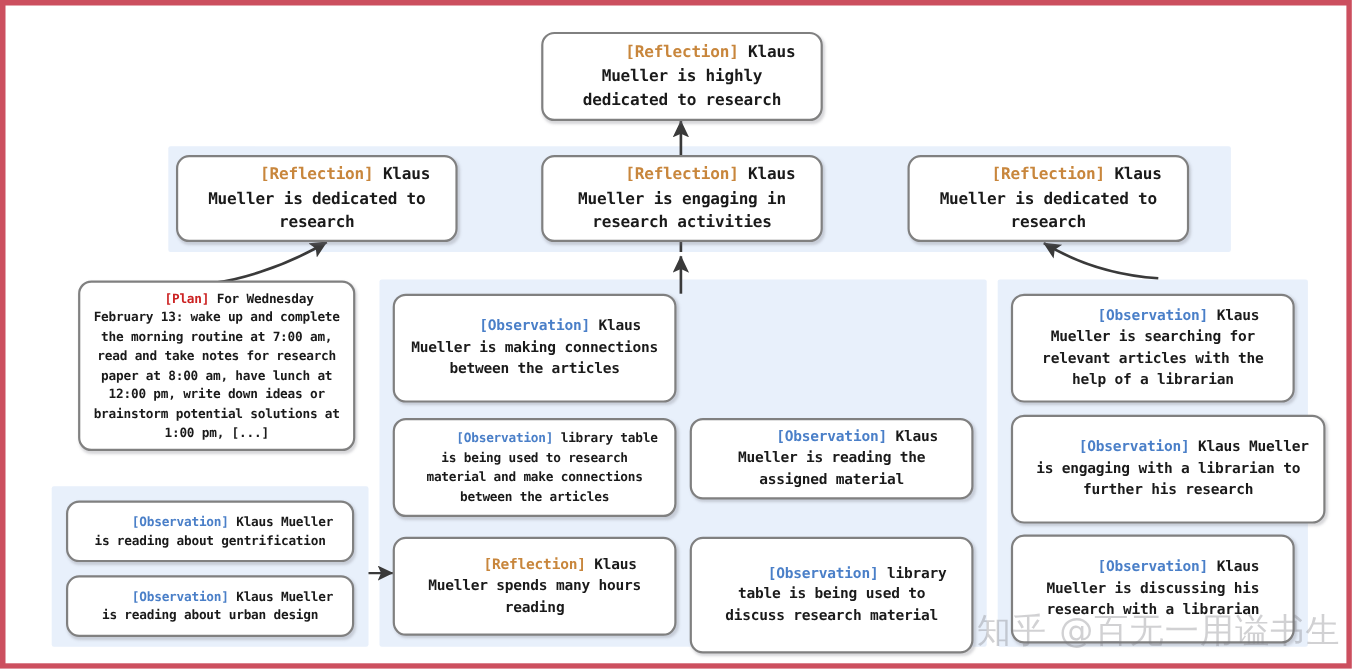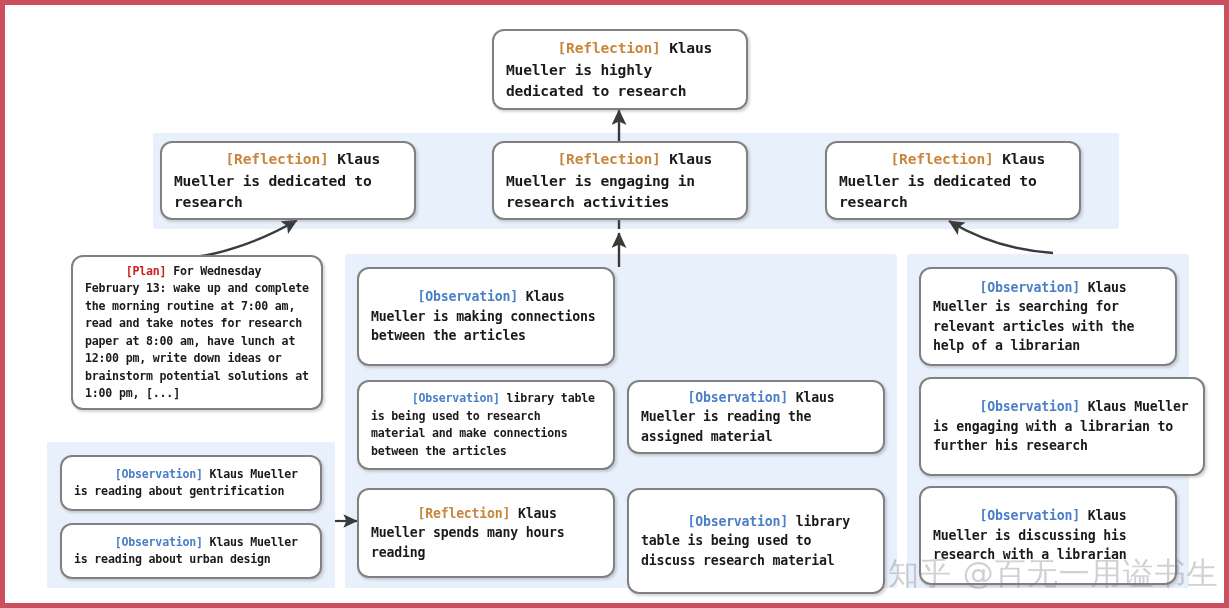--- a/index.html
+++ b/index.html
@@ -41,20 +41,21 @@
   .node .txt {
     display: block;
     width: 100%;
     padding: 0 12px;
     font-family: "DejaVu Sans Mono", monospace;
     font-weight: bold;
     color: #1a1a1a;
     letter-spacing: -0.2px;
     white-space: pre-wrap;
     word-break: normal;
+    text-align: center;
   }
   .f15 .txt { font-size: 14.6px; line-height: 21.5px; }
   .f13 .txt { font-size: 13.2px; line-height: 19.5px; }
   .f115 .txt { font-size: 11.6px; line-height: 17.5px; }
   .tag-reflection { color: #c8863c; font-weight: bold; }
   .tag-observation { color: #4a7fc8; font-weight: bold; }
   .tag-plan { color: #cc2222; font-weight: bold; }
   svg.arrows {
     position: absolute;
     left: 0; top: 0;

